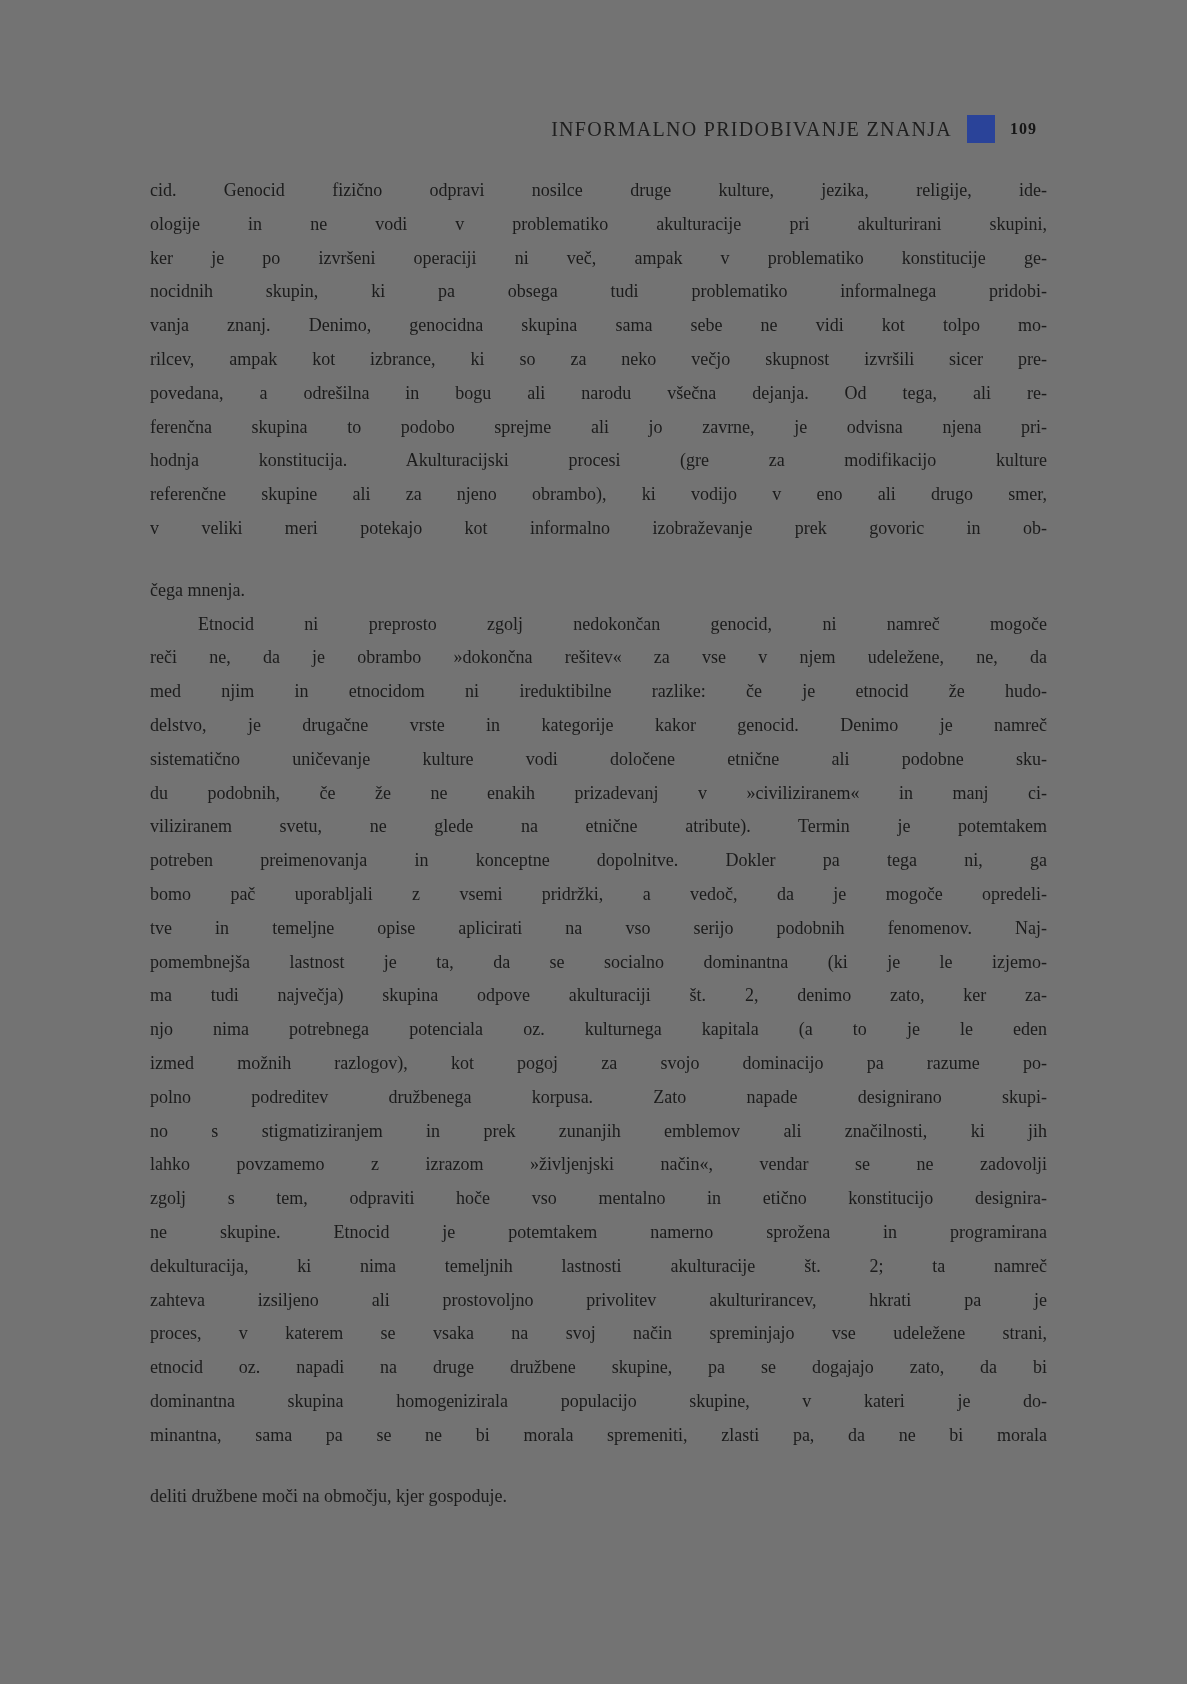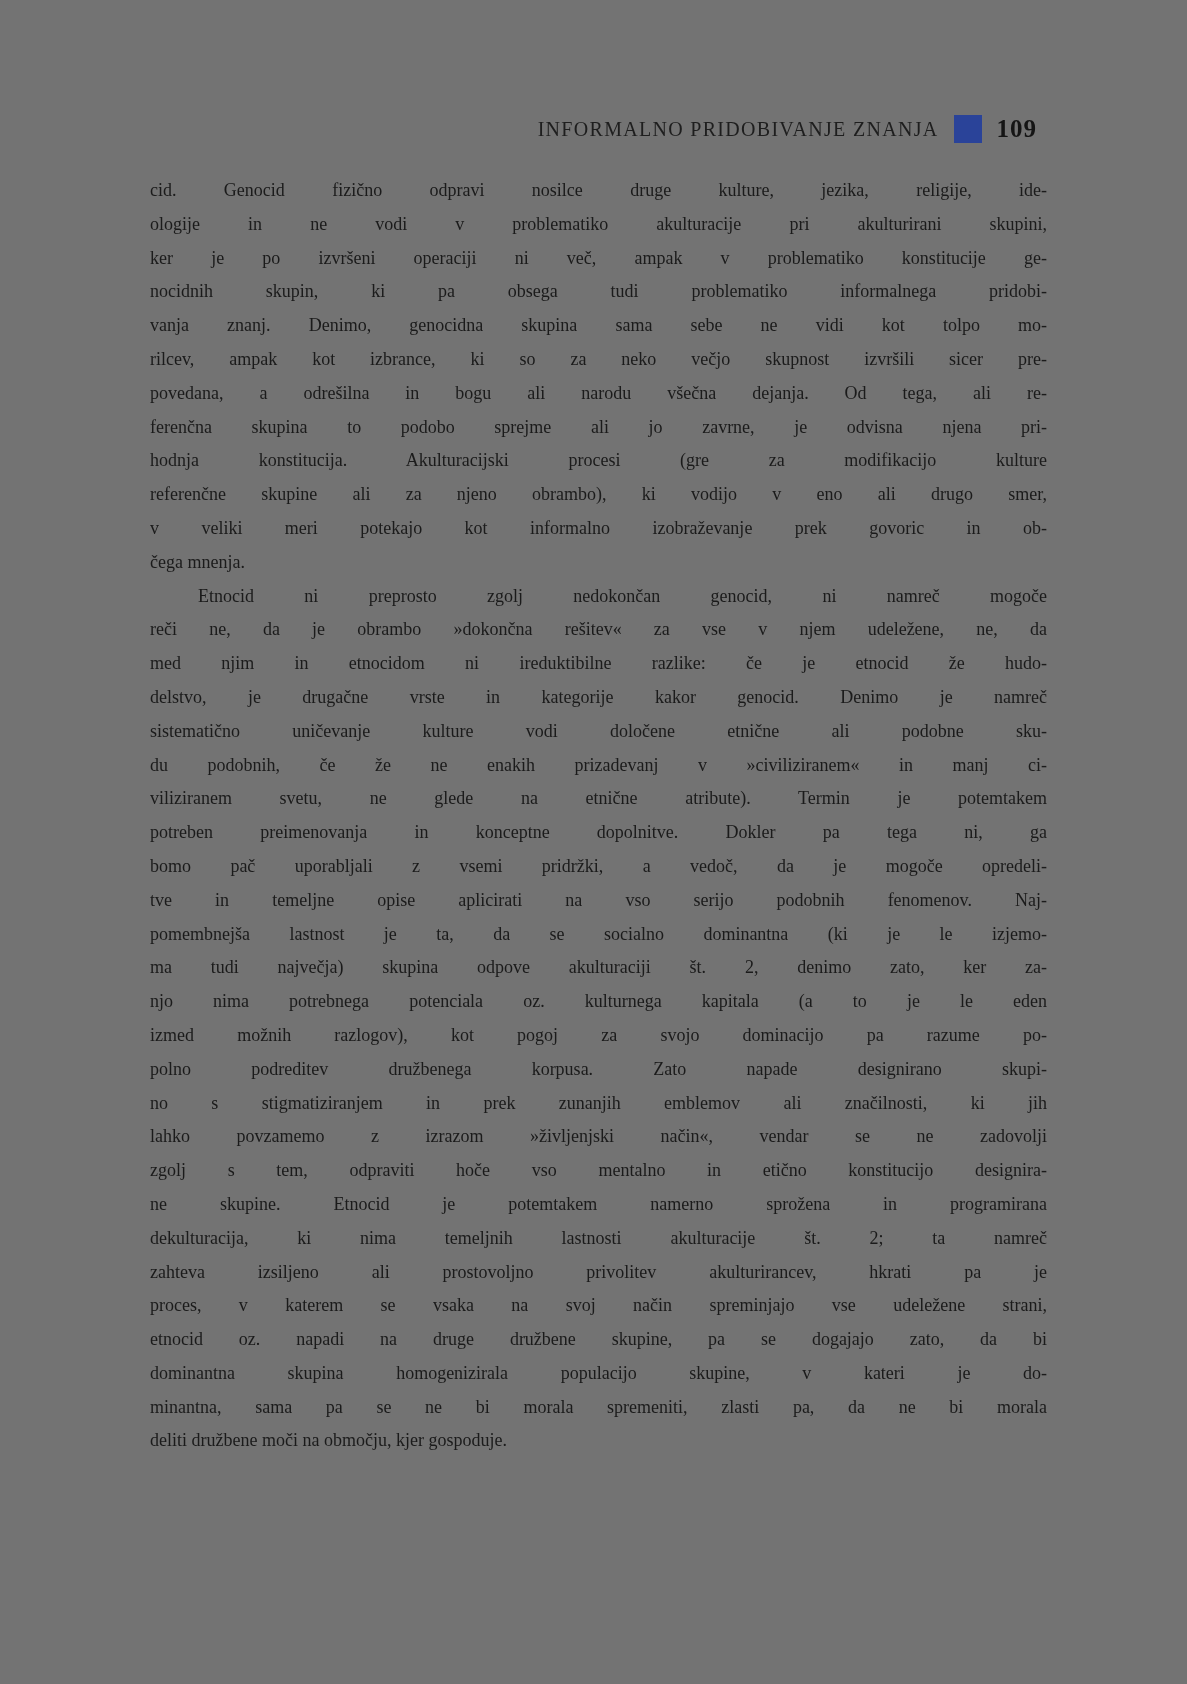--- a/index.html
+++ b/index.html
@@ -33,21 +33,21 @@
   }
   .accent-square {
     display: inline-block;
     width: 28px;
     height: 28px;
     margin-left: 15px;
     margin-right: 15px;
     flex: 0 0 auto;
   }
   .page-number {
-    font-size: 25px;
+    font-size: 16px;
     font-weight: bold;
     color: #151515;
     letter-spacing: 1px;
   }
   .text-block {
     position: absolute;
     left: 150px;
     top: 174px;
     width: 897px;
     font-size: 18px;
@@ -57,20 +57,21 @@
   .paragraph { margin: 0; padding: 0; }
   .line {
     text-align: justify;
     text-align-last: justify;
     text-justify: inter-word;
     white-space: normal;
   }
   .line.last {
     text-align: center;
     text-align-last: left;
+    margin-top: 28px;
   }
   .line.indent { text-indent: 48px; }
 </style>
 </head>
 <body>
 
 <div class="page">
 
   <div class="running-head">
     <span class="running-title">INFORMALNO PRIDOBIVANJE ZNANJA</span>

